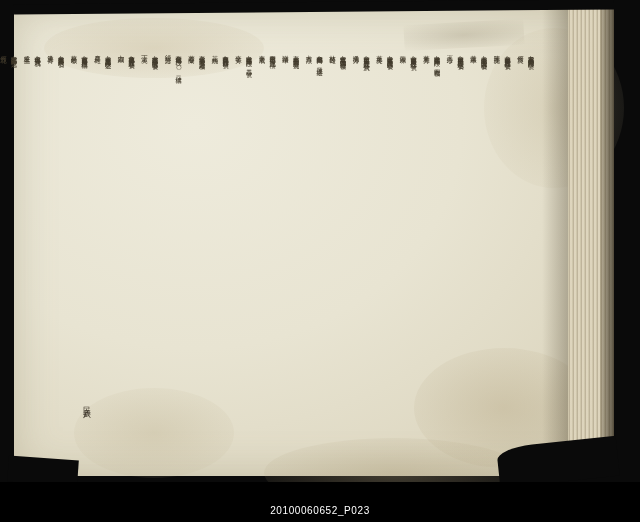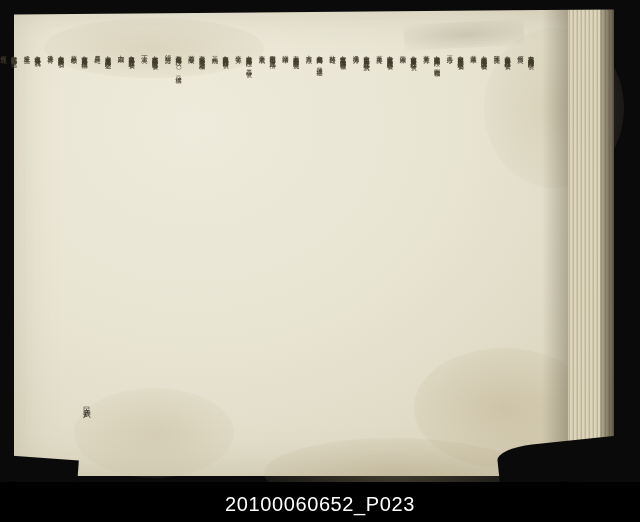--- a/index.html
+++ b/index.html
@@ -21,21 +21,21 @@
 
   
   .caption {
     position: absolute;
     left: 0;
     bottom: 6px;
     width: 640px;
     text-align: center;
     color: #ffffff;
     font-family: "Liberation Sans", sans-serif;
-    font-size: 20px;
+    font-size: 10px;
     letter-spacing: 0.6px;
   }
 
   
   .scan {
     position: absolute;
     left: 0;
     top: 0;
     width: 640px;
     height: 482px;

